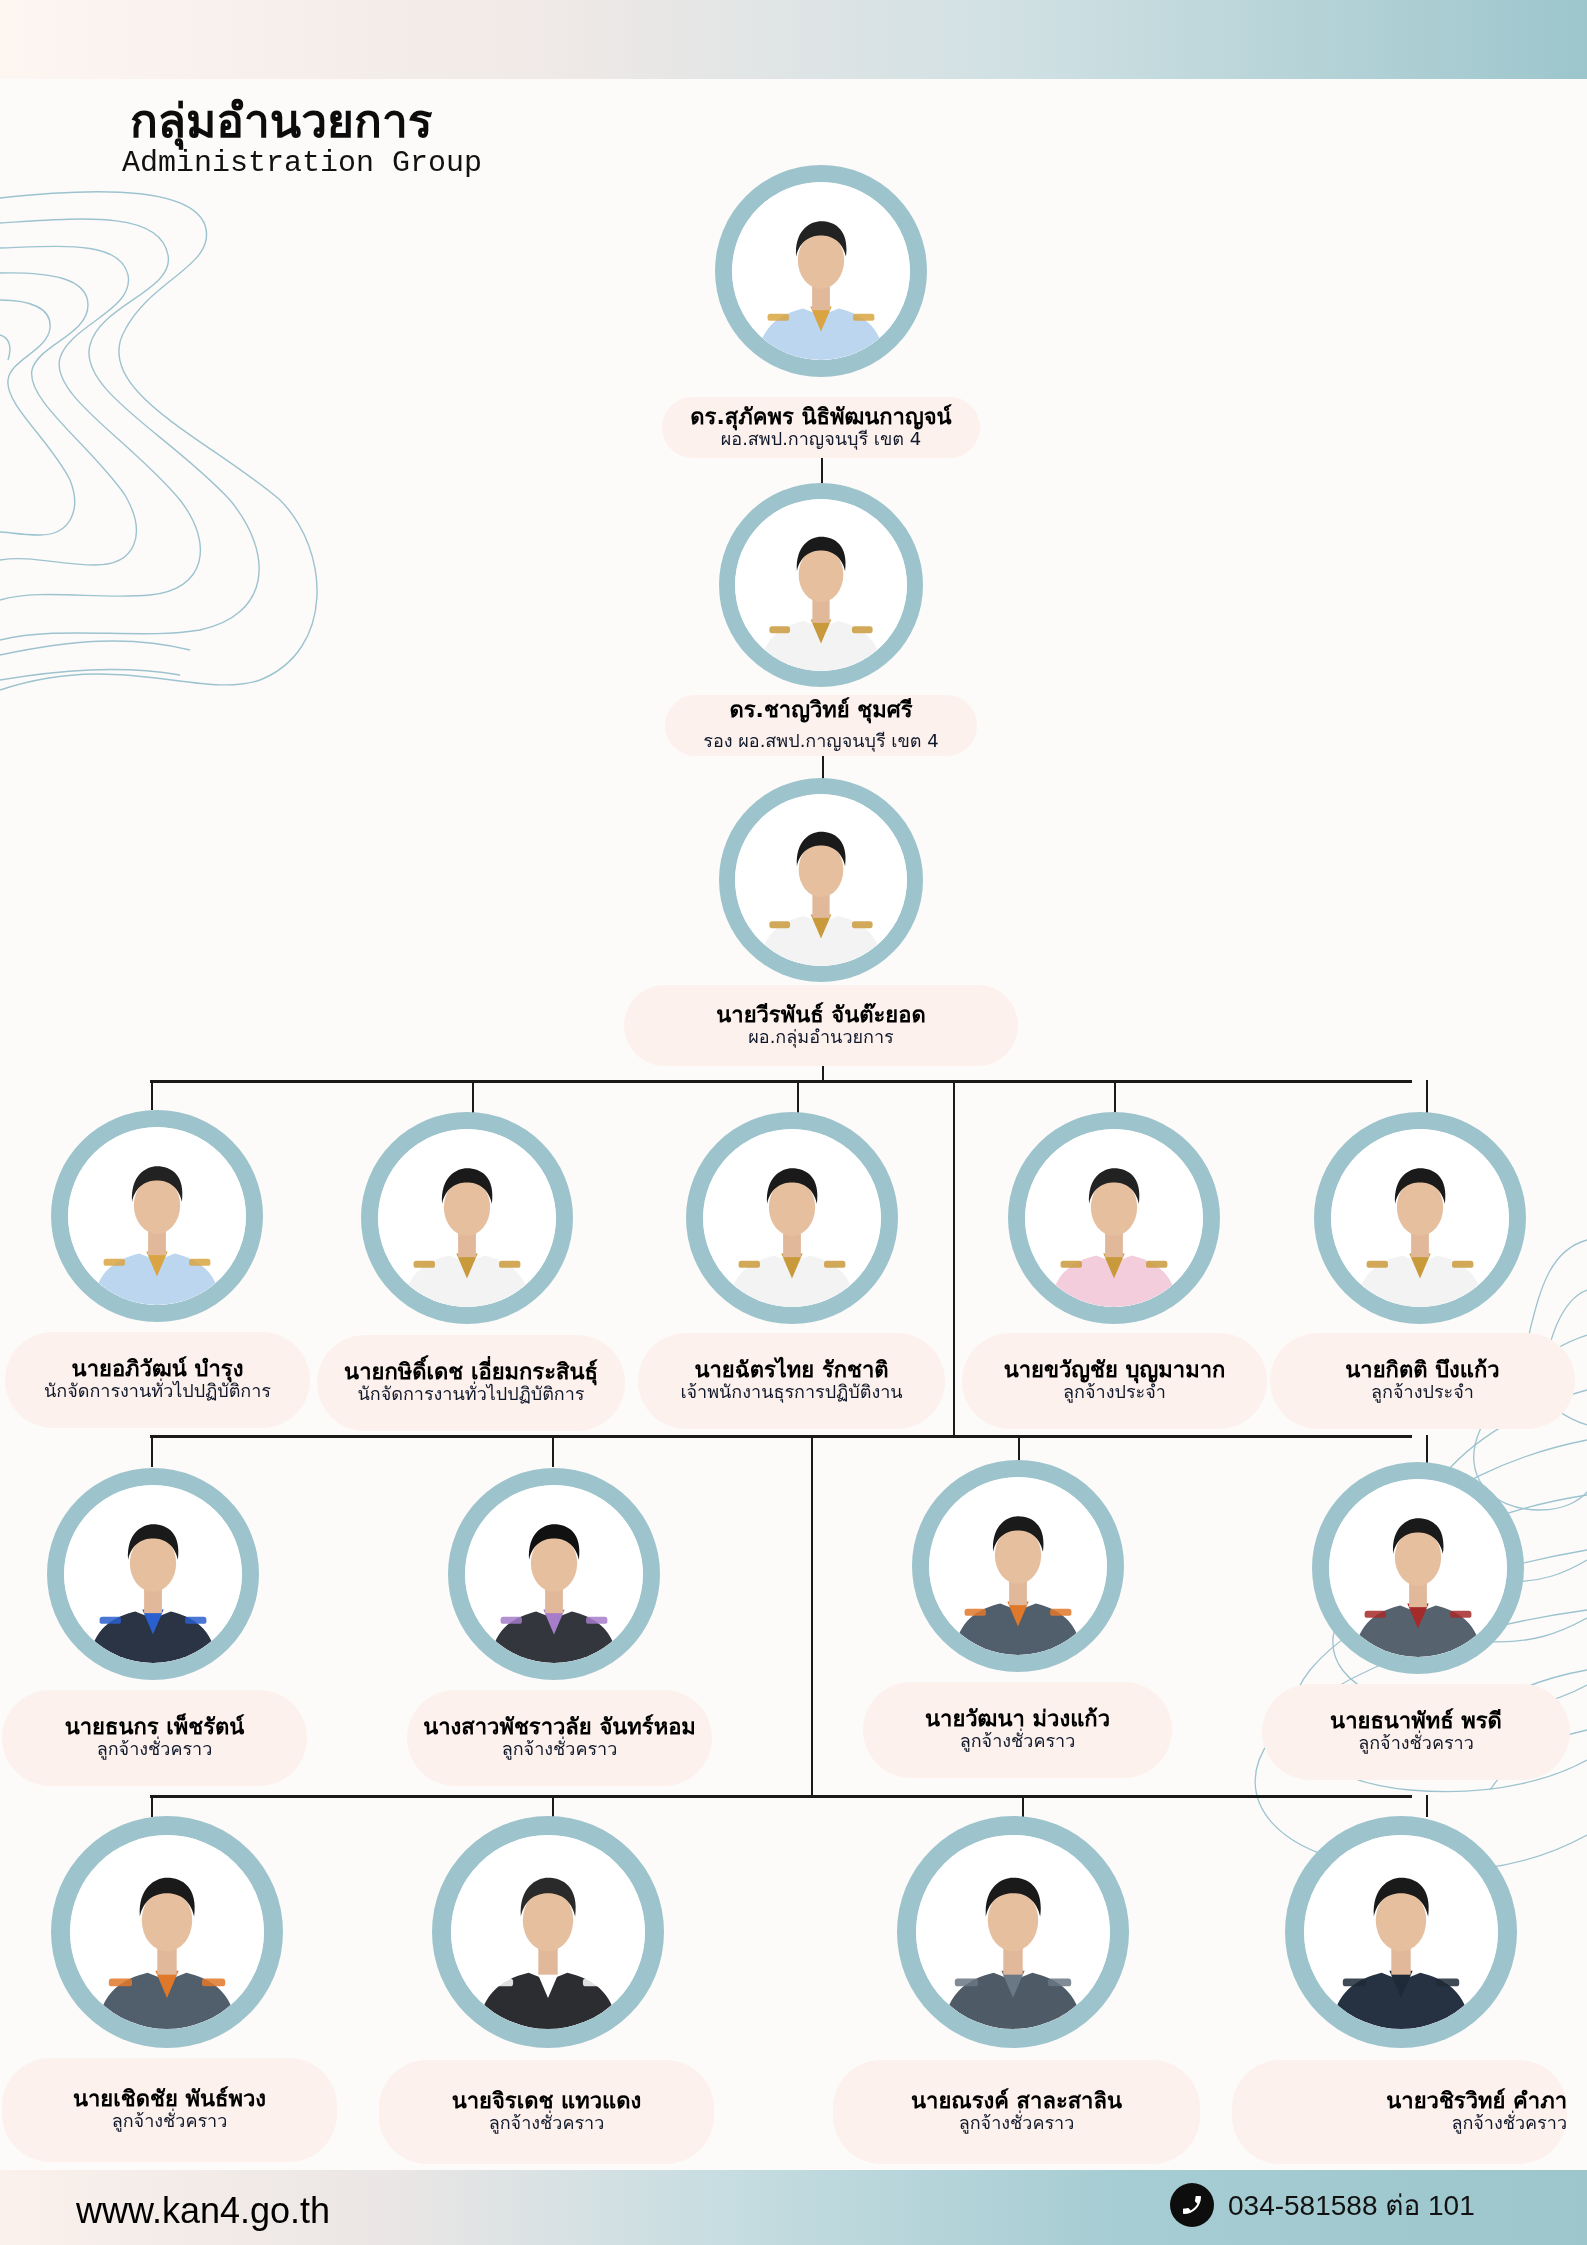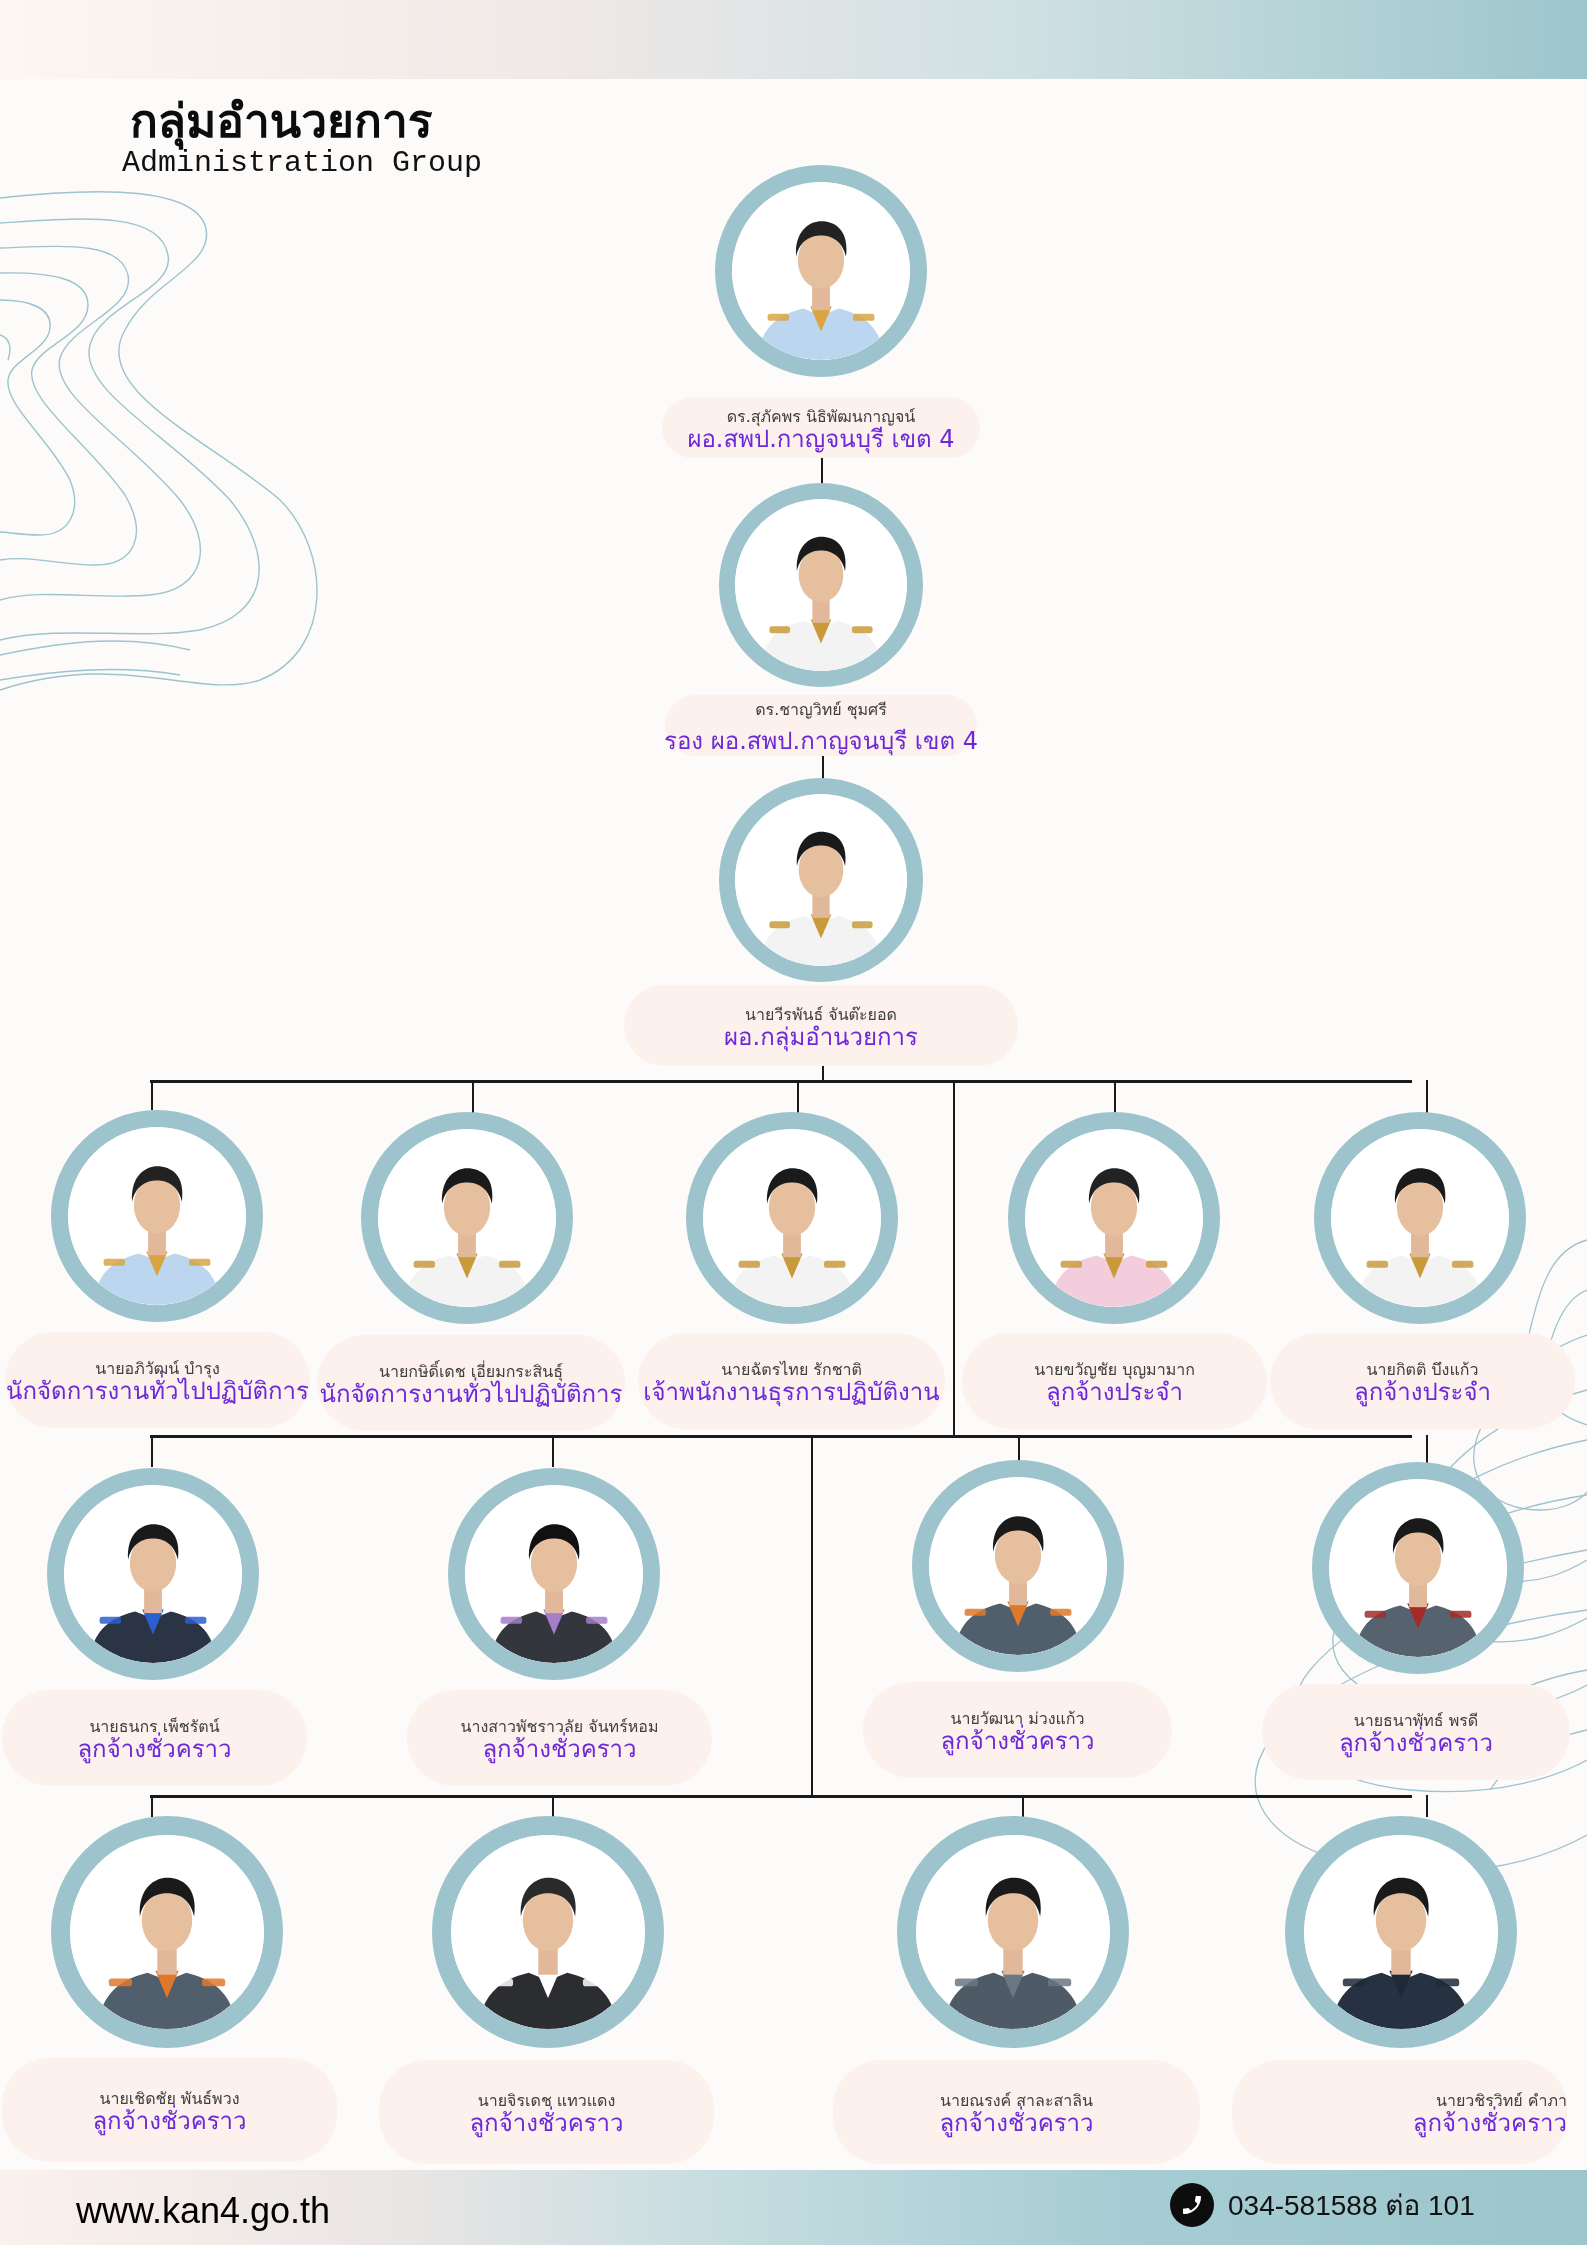--- a/index.html
+++ b/index.html
@@ -35,22 +35,22 @@
   }
   .photo {
     border-radius:50%; background:#ffffff; position:relative; overflow:hidden;
   }
   .avatar-svg { position:absolute; left:0; top:0; width:100%; height:100%; }
   .pill {
     position:absolute; background:#fcf1ec; border-radius:48px;
     display:flex; flex-direction:column; align-items:center; justify-content:center;
     text-align:center;
   }
-  .pill .nm { font-size:16px; font-weight:normal; line-height:22px; color:#404040; white-space:nowrap; }
-  .pill .rl { font-size:24px; line-height:22px; color:#6d28d9; white-space:nowrap; }
+  .pill .nm { font-size:22px; font-weight:bold; line-height:22px; color:#000000; white-space:nowrap; }
+  .pill .rl { font-size:18px; line-height:22px; color:#0f172a; white-space:nowrap; }
   .foot-url {
     position:absolute; left:76px; top:2190px; font-size:36px;
     font-family:"Liberation Sans", sans-serif; color:#000000;
   }
   .foot-phone {
     position:absolute; left:1170px; top:2183px; display:flex; align-items:center; gap:14px;
   }
   .phone-icon {
     width:44px; height:44px; border-radius:50%; background:#0d0d0d;
     display:flex; align-items:center; justify-content:center;

